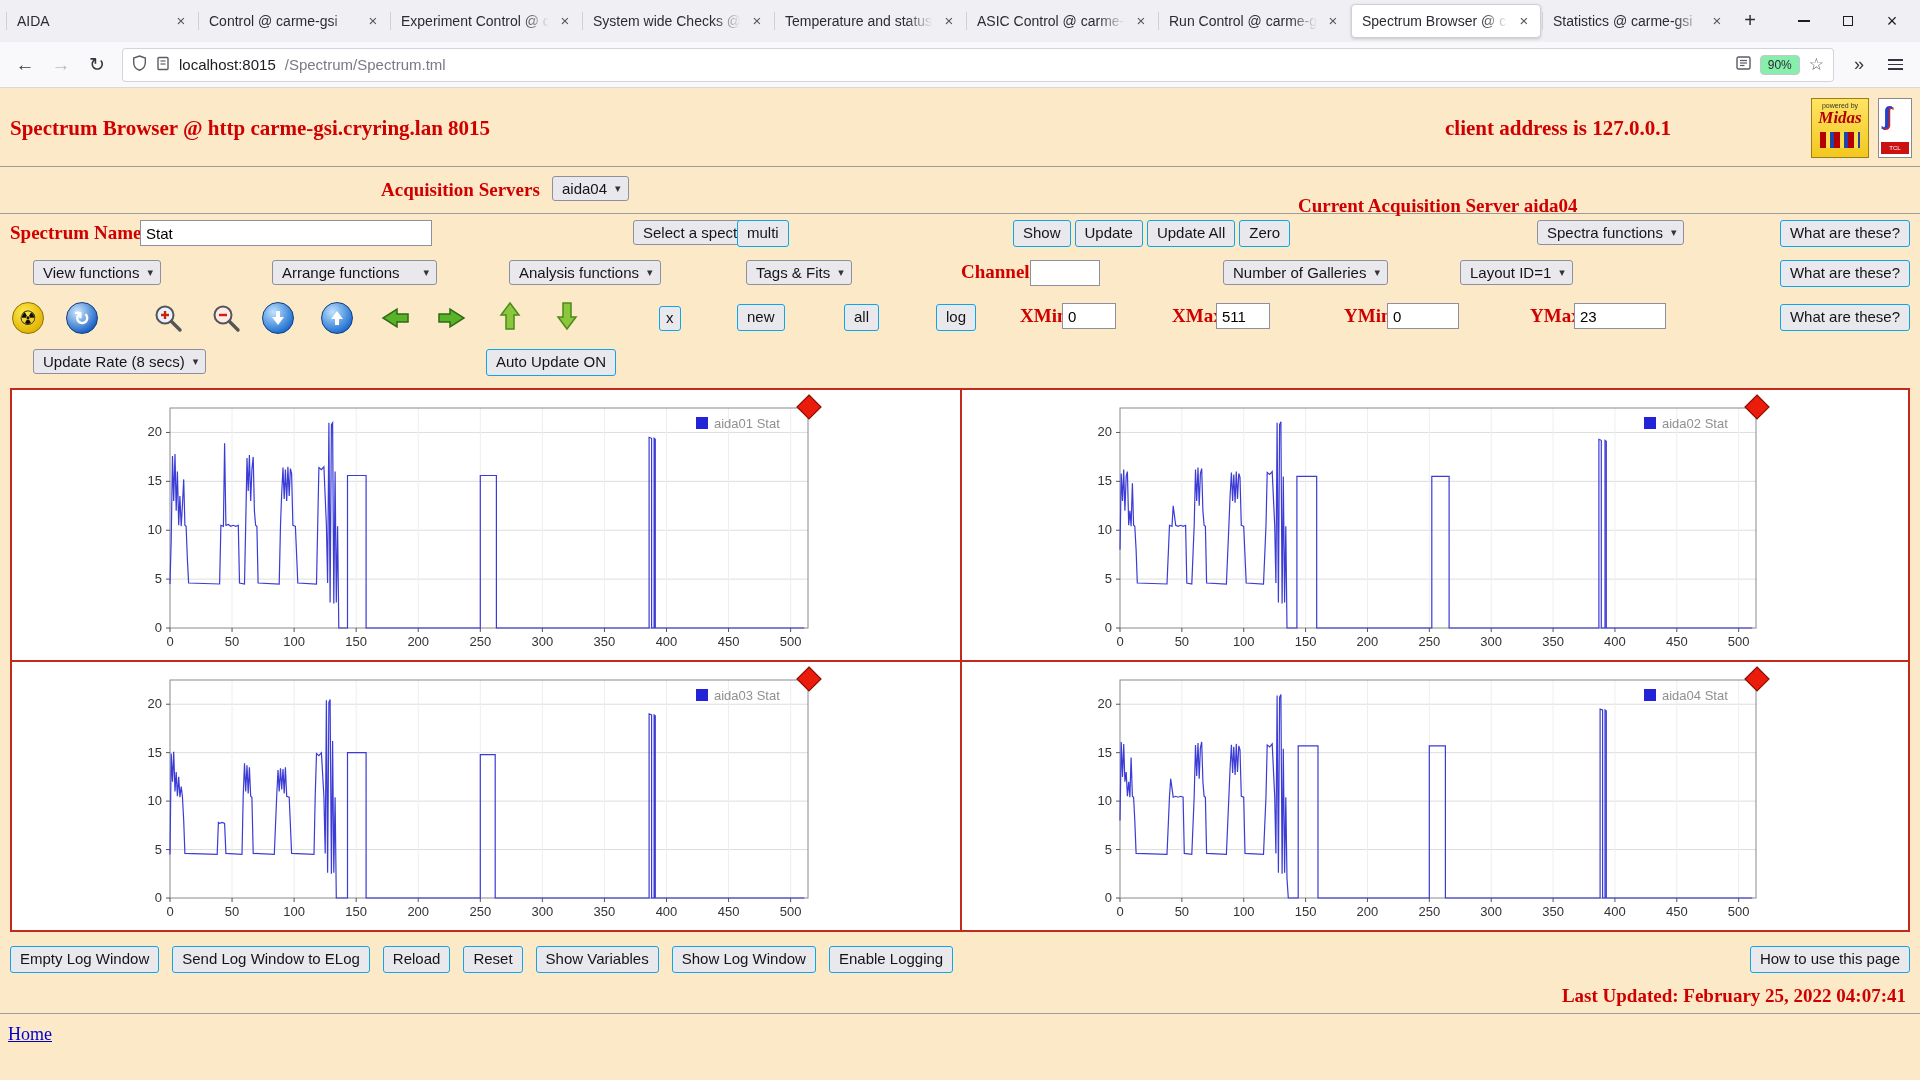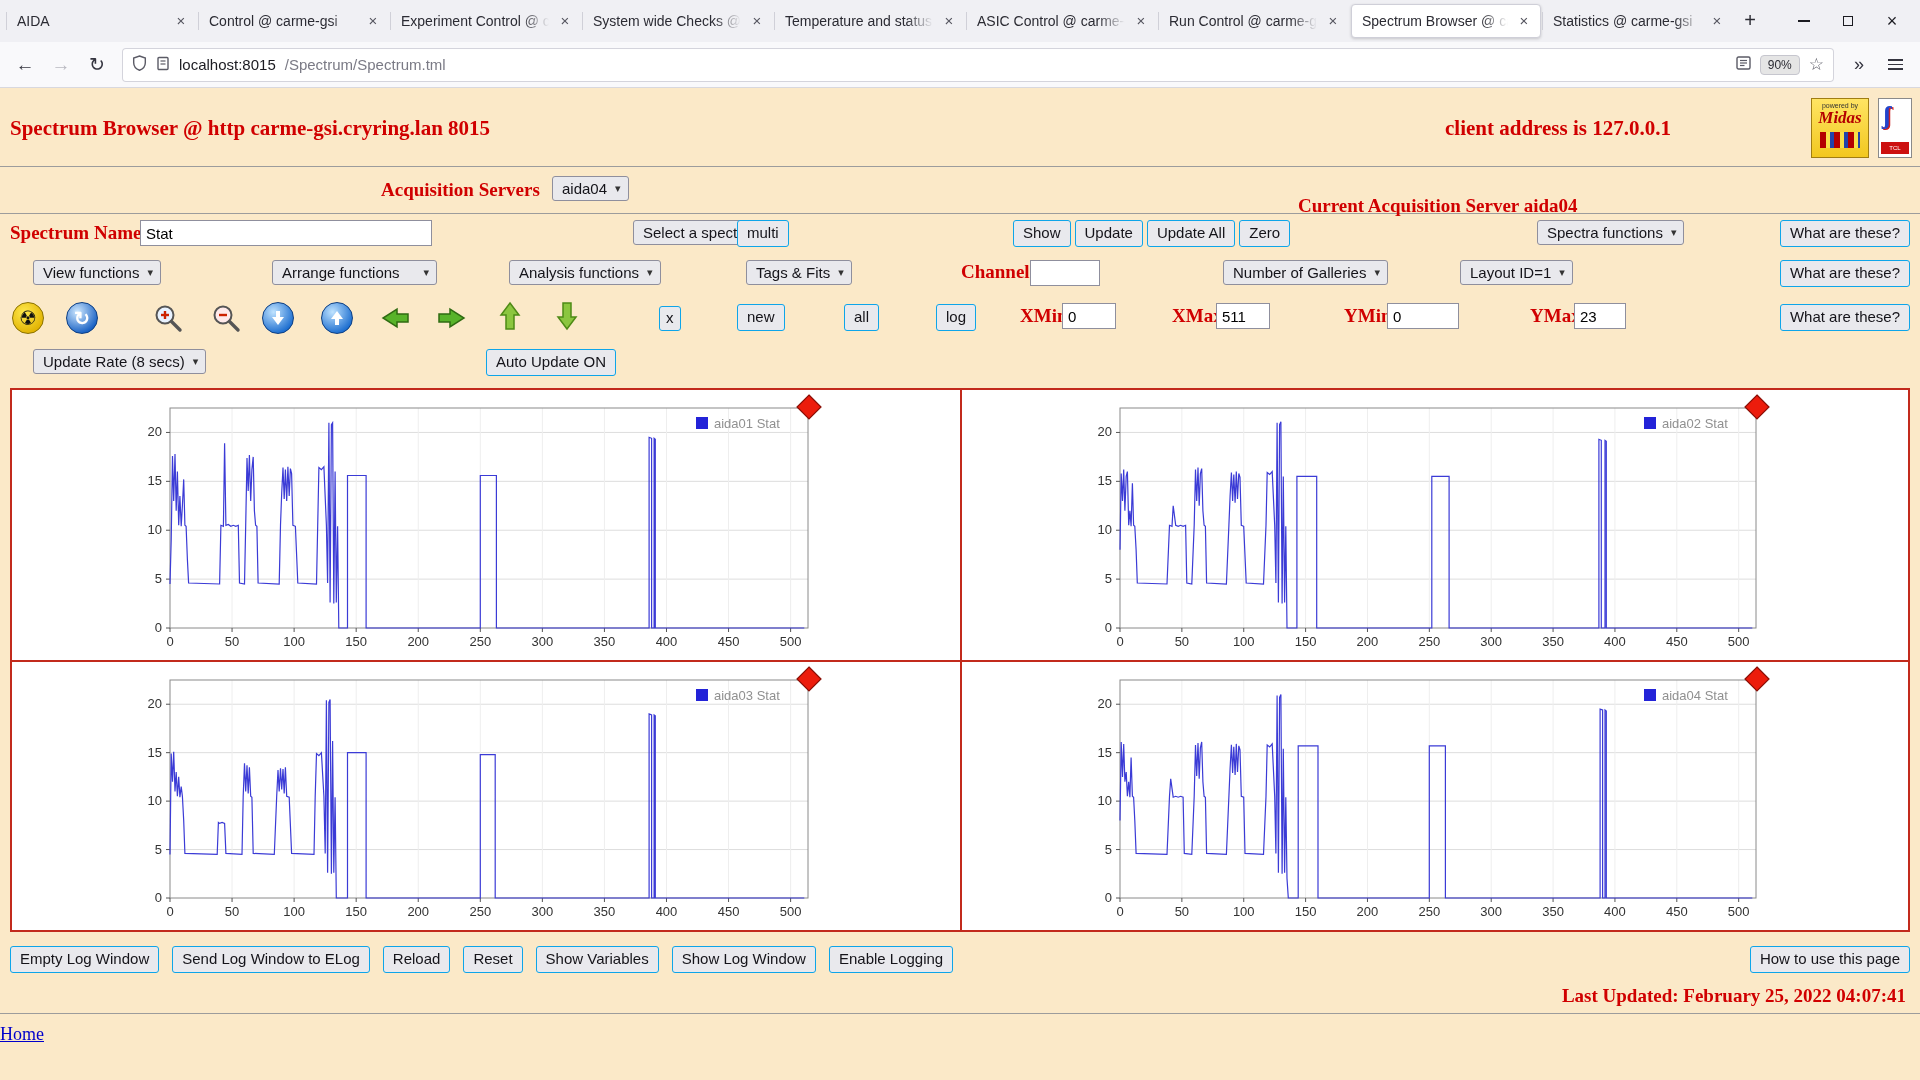--- a/index.html
+++ b/index.html
@@ -52,21 +52,21 @@
     align-items:center; justify-content:center; font-size:19px; color:#35353f; }
   .nav-btn.disabled { color:#b8b8c0; }
   .urlbar {
     flex:1; height:34px; background:#ffffff; border-radius:4px; margin:0 6px;
     box-shadow:0 0 0 1px #d4d4dc inset; display:flex; align-items:center;
     gap:9px; padding:0 10px; font-size:15px;
   }
   .url-host { color:#1b1b21; }
   .url-path { color:#7a7a85; }
   .url-spacer { flex:1; }
-  .zoom-chip { border:1px solid #c6c6ce; background:#e5e5e5; border-radius:4px;
+  .zoom-chip { border:1px solid #c6c6ce; background:#86efac; border-radius:4px;
     font-size:12px; padding:2px 7px; color:#2b2b33; }
   .star-icon { font-size:17px; color:#5b5b66; }
   .menu-icon { display:flex; flex-direction:column; gap:3px; }
   .menu-icon i { width:15px; height:1.8px; background:#35353f; display:block; }
   .overflow-icon { font-size:18px; color:#35353f; }
 
   
   .page { position:relative; color:#000; }
   .rule { border:none; border-top:1px solid #9c9c9c; margin:0; }
   .rserif { font-family:"Liberation Serif", serif; color:#d00000; font-weight:bold; }
@@ -132,21 +132,21 @@
     display:grid; grid-template-columns:1fr 1fr;
   }
   .chart-panel { height:270px; position:relative; background:#fff; }
   .chart-panel.b-left { border-left:2px solid #c22a1c; }
   .chart-panel.b-top  { border-top:2px solid #c22a1c; }
   .chart-svg { position:absolute; inset:0; width:100%; height:100%; }
 
   .footer-row { margin:14px 10px 0; display:flex; gap:13px; align-items:flex-end; }
   .footer-row .spacer { flex:1; }
   .last-updated { text-align:right; padding:12px 14px 6px; font-size:19px; }
-  .home-wrap { padding:10px 0; }
+  .home-wrap { padding:10px 8px; }
   .home-link { font-family:"Liberation Serif",serif; font-size:18px;
     color:#0000cc; text-decoration:underline; }
 </style>
 </head>
 <body>
 
 <div class="tabbar">
   <div class="tab">
     <span class="tab-title">AIDA</span>
     <span class="tab-close">×</span>
@@ -380,21 +380,21 @@
     <button class="btn abs" style="left:737px; top:10px;">new</button>
     <button class="btn abs" style="left:844px; top:10px;">all</button>
     <button class="btn abs" style="left:936px; top:10px;">log</button>
     <span class="rlabel abs" style="left:1020px; top:11px;">XMin</span>
     <input class="tin abs" style="left: 1062px; top: 9px; width: 54px;" value="0">
     <span class="rlabel abs" style="left:1172px; top:11px;">XMax</span>
     <input class="tin abs" style="left: 1216px; top: 9px; width: 54px;" value="511">
     <span class="rlabel abs" style="left:1344px; top:11px;">YMin</span>
     <input class="tin abs" style="left: 1387px; top: 9px; width: 72px;" value="0">
     <span class="rlabel abs" style="left:1530px; top:11px;">YMax</span>
-    <input class="tin abs" style="left: 1574px; top: 9px; width: 52px;" value="23">
+    <input class="tin abs" style="left: 1574px; top: 9px; width: 92px;" value="23">
     <button class="btn abs" style="right:10px; top:10px;">What are these?</button>
   </div>
 
   <div class="crow" style="height:36px;">
     <span class="sel abs" style="left:10px; top:3px;">
       <span>Update Rate (8 secs)</span>
       <span class="caret">▾</span>
     </span>
     <button class="btn abs" style="left:486px; top:3px;">Auto Update ON</button>
   </div>

